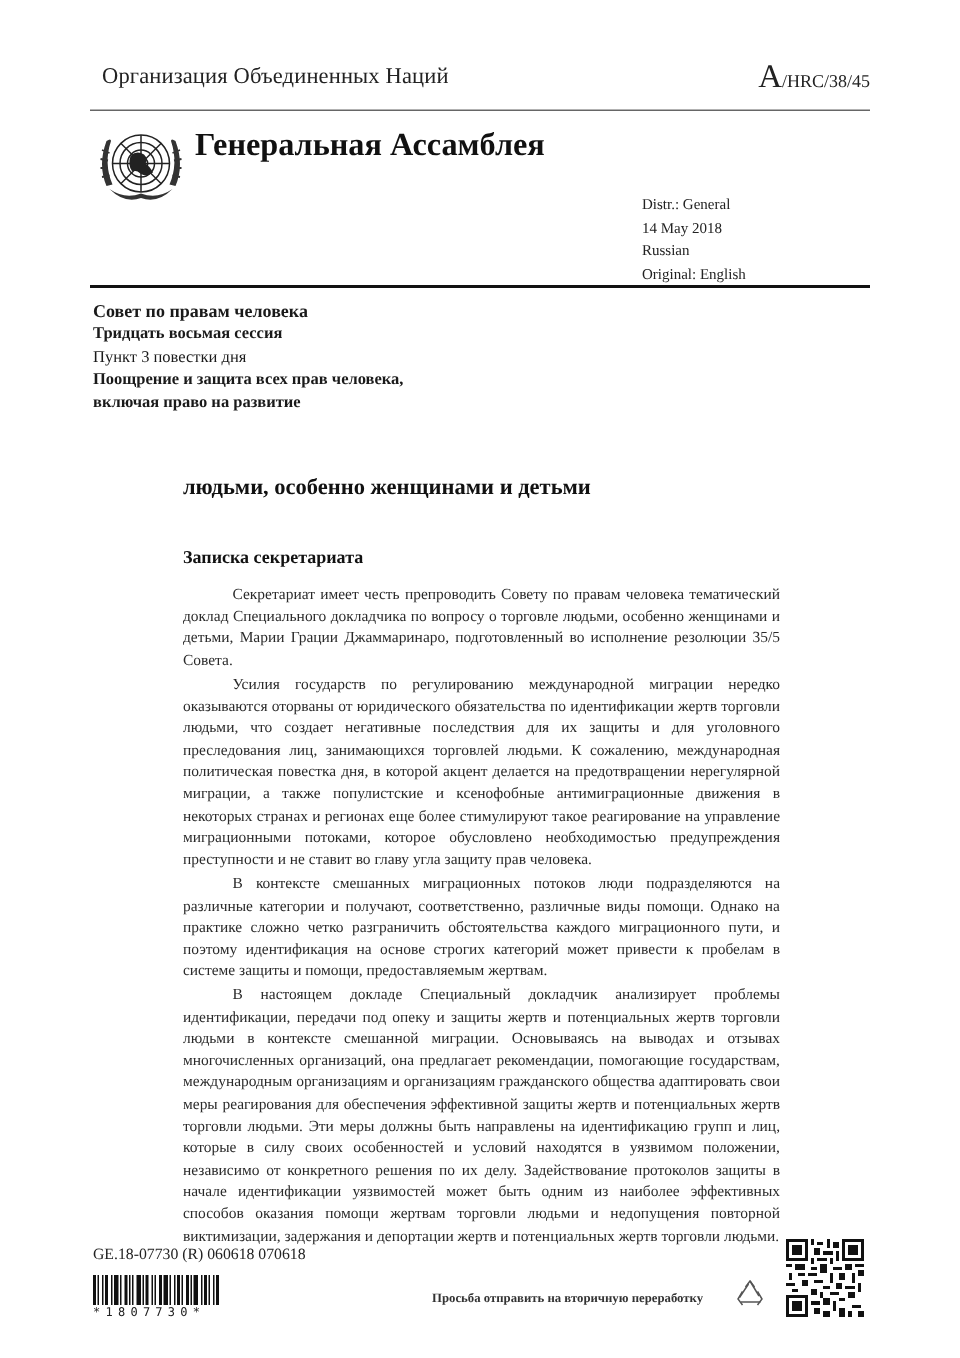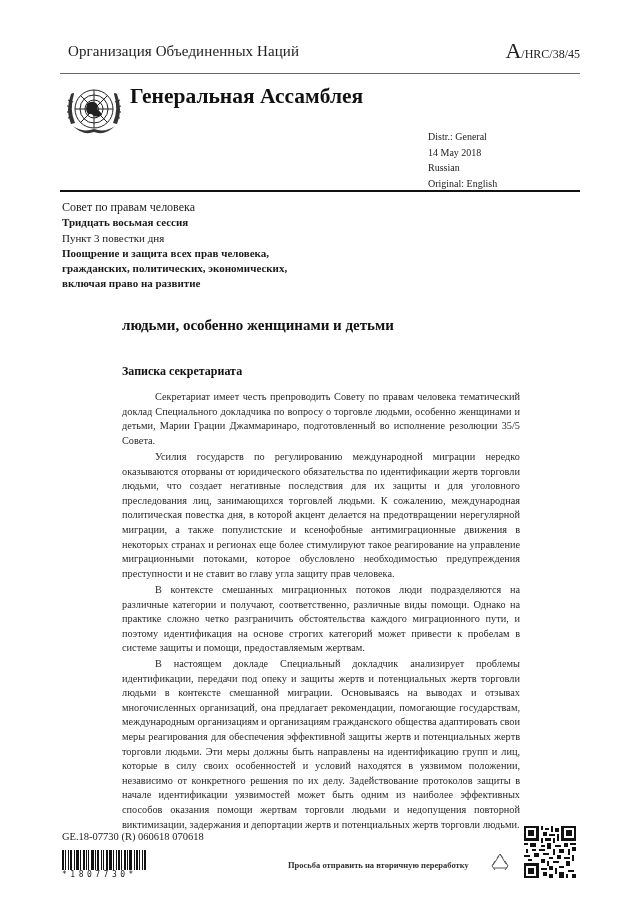--- a/index.html
+++ b/index.html
@@ -9,21 +9,21 @@
   .symbol { right: 60px; top: 40px; font-size: 12px; color: #222; }
   .symbol .big { font-size: 22px; line-height: 1; }
   .rule-thin { left: 60px; width: 520px; top: 73px; height: 1px; background: #666; }
   .rule-thick { left: 60px; width: 520px; top: 190px; height: 2px; background: #111; }
   .emblem { left: 63px; top: 80px; width: 62px; height: 62px; }
   .assembly { left: 130px; top: 84px; font-size: 21.5px; font-weight: bold; color: #111; }
   .distr { left: 428px; top: 97px; font-size: 10px; line-height: 15.5px; color: #222; margin-top: 32px; }
   .distr div { white-space: nowrap; }
   .council { left: 62px; top: 200px; font-size: 11px; line-height: 15.3px; color: #1a1a1a; }
   .council .b { font-weight: bold; }
-  .council .h1 { font-size: 12px; font-weight: normal; }
+  .council .h1 { font-size: 12px; font-weight: bold; }
   .report-title { left: 122px; top: 316px; width: 440px; font-size: 15px; font-weight: bold; line-height: 18px; color: #111; }
   .note-title { left: 122px; top: 364px; font-size: 12px; font-weight: bold; color: #111; }
   .body-text { left: 122px; width: 398px; font-size: 10.3px; line-height: 14.6px; color: #2a2a2a; text-align: justify; }
   .body-text p { margin: 0; text-indent: 33px; }
   .p1 { top: 390px; }
   .p2 { top: 450px; }
   .p3 { top: 583px; }
   .p4 { top: 657px; }
   .footer-code { left: 62px; top: 831px; font-size: 10.5px; color: #222; white-space: nowrap; }
   .barcode { left: 62px; top: 850px; width: 86px; height: 20px; display: flex; align-items: stretch; gap: 0; }
@@ -78,21 +78,20 @@
   <div>Original: English</div>
 </div>
 
 <div class="abs rule-thick"></div>
 
 <div class="abs council">
   <div class="h1">Совет по правам человека</div>
   <div class="b">Тридцать восьмая сессия</div>
   <div>Пункт 3 повестки дня</div>
   <div class="b">Поощрение и защита всех прав человека,</div>
-  <div class="b">гражданских, политических, экономических,</div>
   <div class="b">включая право на развитие</div>
 </div>
 
 <div class="abs report-title">
   <div>людьми, особенно женщинами и детьми</div>
 </div>
 
 <div class="abs note-title">Записка секретариата</div>
 
 <div class="abs body-text p1">

